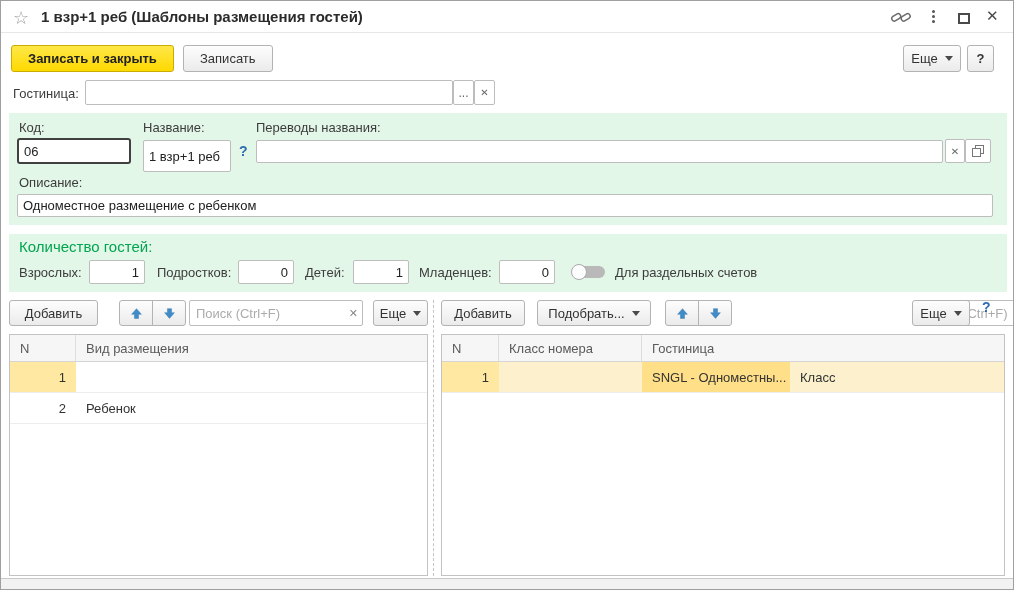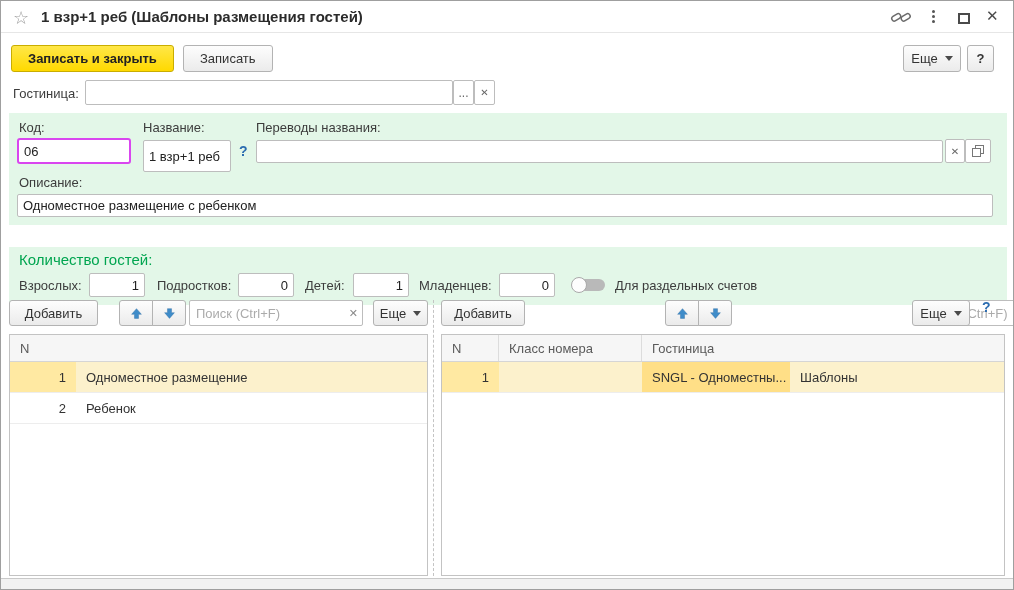--- a/index.html
+++ b/index.html
@@ -27,21 +27,21 @@
     border-left:4px solid transparent; border-right:4px solid transparent;
     border-top:5px solid #4a4a4a;
   }
   .field {
     border:1px solid #bdbdbd; border-radius:2px; background:#fff;
     font-family:"Liberation Sans", sans-serif; font-size:13px; color:#222;
     padding:0 5px; outline:none;
   }
   .field::placeholder { color:#ababab; }
   .num { text-align:right; }
-  .focus-field { border:2px solid #d946ef; border-radius:3px; }
+  .focus-field { border:2px solid #404040; border-radius:3px; }
   .attach-btn {
     display:inline-flex; align-items:center; justify-content:center;
     background:#fff; border:1px solid #bdbdbd; border-radius:2px;
     font-size:12px; color:#666;
   }
   .green-block { background:#e3f7e8; }
   .search-box { position:relative; display:inline-block; }
   .search-box input { width:100%; height:100%; padding-right:20px;padding-left:6px; }
   .search-clear {
     position:absolute; right:5px; top:50%; transform:translateY(-50%);
@@ -128,21 +128,21 @@
           <rect x="0.5" y="3.5" width="8" height="8"></rect>
         </g>
       </svg>
     </span>
 
     <span class="label abs" style="left:10px; top:62px;">Описание:</span>
     <input class="field abs" style="left: 8px; top: 81px; width: 976px; height: 23px;" value="Одноместное размещение с ребенком">
   </div>
 
   
-  <div class="green-block abs" style="left:8px; top:246px; width:998px; height:58px;">
+  <div class="green-block abs" style="left:8px; top:233px; width:998px; height:58px;">
     <span class="label green-label abs" style="left:10px; top:4px; font-size:15px;">Количество гостей:</span>
 
     <span class="label abs" style="left:10px; top:31px;">Взрослых:</span>
     <input class="field num abs" style="left: 80px; top: 26px; width: 56px; height: 24px;" value="1">
 
     <span class="label abs" style="left:148px; top:31px;">Подростков:</span>
     <input class="field num abs" style="left: 229px; top: 26px; width: 56px; height: 24px;" value="0">
 
     <span class="label abs" style="left:296px; top:31px;">Детей:</span>
     <input class="field num abs" style="left: 344px; top: 26px; width: 56px; height: 24px;" value="1">
@@ -176,20 +176,24 @@
   <button class="btn abs" style="left:372px; top:299px; width:55px; height:26px;">
     <span>Еще</span>
     <span class="dd-arrow"></span>
   </button>
 
   
   <div class="splitter abs" style="left:432px; top:299px; height:276px;"></div>
 
   
   <button class="btn abs" style="left:440px; top:299px; width:84px; height:26px;">Добавить</button>
+  <button class="btn abs" style="left:536px; top:299px; width:114px; height:26px;">
+    <span>Подобрать...</span>
+    <span class="dd-arrow"></span>
+  </button>
   <button class="btn abs" style="left:664px; top:299px; width:34px; height:26px; border-radius:3px 0 0 3px;">
     <svg width="13" height="13" viewBox="0 0 16 16">
       <path d="M8 2 L14 9 H10.5 V14 H5.5 V9 H2 Z" fill="#3f8cc9" stroke="#2e6da4" stroke-width="0.5"></path>
     </svg>
   </button>
   <button class="btn abs" style="left:697px; top:299px; width:34px; height:26px; border-radius:0 3px 3px 0;">
     <svg width="13" height="13" viewBox="0 0 16 16" style="transform:rotate(180deg);">
       <path d="M8 2 L14 9 H10.5 V14 H5.5 V9 H2 Z" fill="#3f8cc9" stroke="#2e6da4" stroke-width="0.5"></path>
     </svg>
   </button>
@@ -200,42 +204,42 @@
   <button class="btn abs" style="left:911px; top:299px; width:58px; height:26px;">
     <span>Еще</span>
     <span class="dd-arrow"></span>
   </button>
   <span class="blue-help abs" style="left:981px; top:298px;">?</span>
 
   
   <div class="tbl abs" style="left:8px; top:333px; width:419px; height:242px;">
     <div class="tbl-head">
       <div class="hcell" style="width:66px;">N</div>
+      <div class="hcell" style="flex:1;">Вид размещения</div>
     </div>
     <div class="trow row-sel">
       <div class="tcell num ncell" style="width:66px;">1</div>
-      <div class="tcell" style="flex:1;">Одноместное размещение</div>
     </div>
     <div class="trow">
       <div class="tcell num" style="width:66px;">2</div>
       <div class="tcell" style="flex:1;">Ребенок</div>
     </div>
   </div>
 
   
   <div class="tbl abs" style="left:440px; top:333px; width:564px; height:242px;">
     <div class="tbl-head">
       <div class="hcell" style="width:57px;">N</div>
       <div class="hcell" style="width:143px;">Класс номера</div>
       <div class="hcell" style="flex:1;">Гостиница</div>
     </div>
     <div class="trow row-sel">
       <div class="tcell num ncell" style="width:57px;">1</div>
       <div class="tcell" style="width:143px;"></div>
       <div class="tcell curcell" style="width:148px;">SNGL - Одноместны...</div>
-      <div class="tcell" style="flex:1;">Шаблоны</div>
+      <div class="tcell" style="flex:1;">Класс</div>
     </div>
   </div>
 
   
   <div class="abs" style="left:0; top:577px; width:1014px; height:13px; background:#f2f2f2; border-top:1px solid #c9c9c9;"></div>
 
 </div>
 
 </body></html>

